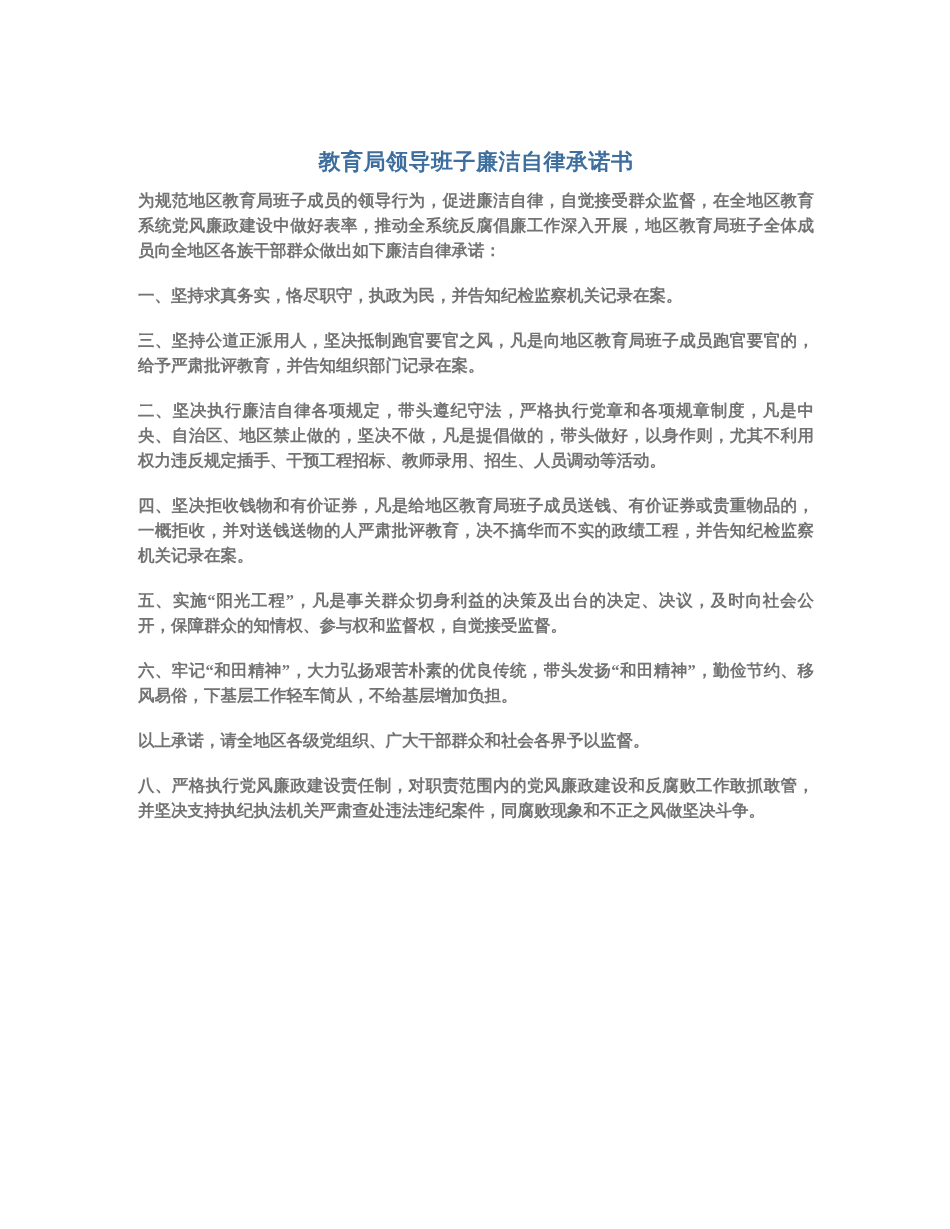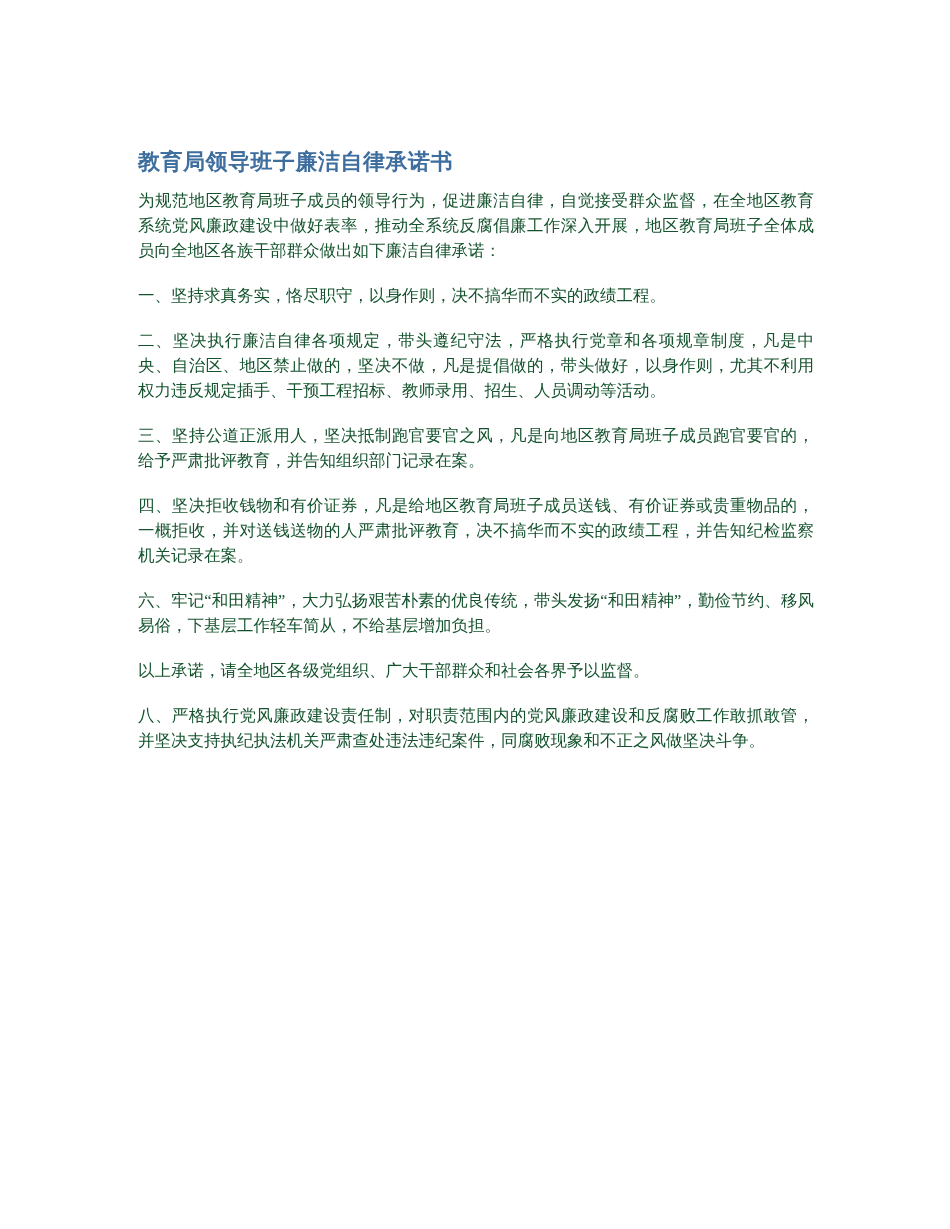--- a/index.html
+++ b/index.html
@@ -24,35 +24,37 @@
     font-family: "Liberation Sans", "DejaVu Sans", sans-serif;
     font-weight: 700;
     font-size: 22px;
     line-height: 28px;
     letter-spacing: 0.5px;
   }
   .doc-body p {
     margin: 0 0 20px 0;
     font-size: 16.5px;
     line-height: 25px;
-    color: #14532d;
+    color: #737373;
     text-align: justify;
     text-justify: inter-character;
     word-break: break-all;
+    font-weight: bold;
   }
 </style>
 </head>
 <body>
 
 <div class="doc">
-  <h1 class="doc-title" style="color: rgb(62, 110, 158);">教育局领导班子廉洁自律承诺书</h1>
+  <h1 class="doc-title" style="color: rgb(62, 110, 158); text-align: center;">教育局领导班子廉洁自律承诺书</h1>
 
   <div class="doc-body">
     <p>为规范地区教育局班子成员的领导行为，促进廉洁自律，自觉接受群众监督，在全地区教育系统党风廉政建设中做好表率，推动全系统反腐倡廉工作深入开展，地区教育局班子全体成员向全地区各族干部群众做出如下廉洁自律承诺：</p>
-    <p>一、坚持求真务实，恪尽职守，以身作则，决不搞华而不实的政绩工程。</p>
+    <p>一、坚持求真务实，恪尽职守，执政为民，并告知纪检监察机关记录在案。</p>
+    <p>三、坚持公道正派用人，坚决抵制跑官要官之风，凡是向地区教育局班子成员跑官要官的，给予严肃批评教育，并告知组织部门记录在案。</p>
     <p>二、坚决执行廉洁自律各项规定，带头遵纪守法，严格执行党章和各项规章制度，凡是中央、自治区、地区禁止做的，坚决不做，凡是提倡做的，带头做好，以身作则，尤其不利用权力违反规定插手、干预工程招标、教师录用、招生、人员调动等活动。</p>
-    <p>三、坚持公道正派用人，坚决抵制跑官要官之风，凡是向地区教育局班子成员跑官要官的，给予严肃批评教育，并告知组织部门记录在案。</p>
     <p>四、坚决拒收钱物和有价证券，凡是给地区教育局班子成员送钱、有价证券或贵重物品的，一概拒收，并对送钱送物的人严肃批评教育，决不搞华而不实的政绩工程，并告知纪检监察机关记录在案。</p>
+    <p>五、实施“阳光工程”，凡是事关群众切身利益的决策及出台的决定、决议，及时向社会公开，保障群众的知情权、参与权和监督权，自觉接受监督。</p>
     <p>六、牢记“和田精神”，大力弘扬艰苦朴素的优良传统，带头发扬“和田精神”，勤俭节约、移风易俗，下基层工作轻车简从，不给基层增加负担。</p>
     <p>以上承诺，请全地区各级党组织、广大干部群众和社会各界予以监督。</p>
     <p>八、严格执行党风廉政建设责任制，对职责范围内的党风廉政建设和反腐败工作敢抓敢管，并坚决支持执纪执法机关严肃查处违法违纪案件，同腐败现象和不正之风做坚决斗争。</p>
   </div>
 </div>
 
 </body></html>

